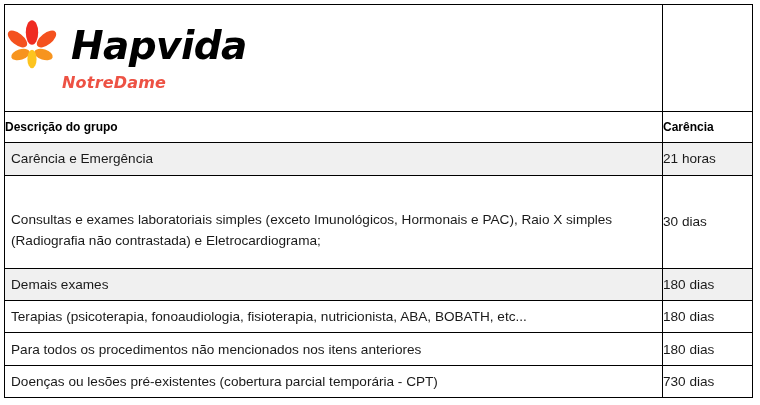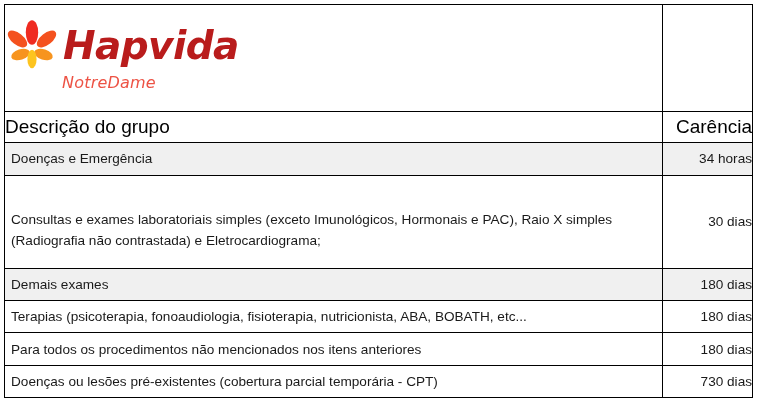--- a/index.html
+++ b/index.html
@@ -65,48 +65,49 @@
     flex: 0 0 54px;
     margin-right: 4px;
     position: relative;
   }
   .brand-word {
     font-family: "DejaVu Sans", sans-serif;
     font-style: italic;
     font-weight: 700;
     font-size: 39px;
     letter-spacing: -0.6px;
-    color: #b91c1c;
+    color: #000000;
     line-height: 1;
     margin-top: 2px;
+    margin-left: 8px;
   }
   .brand-sub {
     font-family: "DejaVu Sans", sans-serif;
     font-style: italic;
-    font-weight: 400;
+    font-weight: 700;
     font-size: 16px;
     color: #ed5244;
     margin-left: 57px;
     margin-top: 1px;
     letter-spacing: 0.2px;
   }
 
   
   tr.head-row td {
     height: 26px;
-    font-size: 19px;
-    font-weight: 400;
+    font-size: 12px;
+    font-weight: 700;
     color: #000000;
   }
   td.desc {
     padding-left: 6px;
     text-align: left;
   }
   td.term {
-    text-align: right;
+    text-align: left;
     padding: 0 4px;
   }
   tr.head-row td.desc,
   tr.head-row td.term {
     background: #ffffff;
   }
 
   
   tr.data-row td {
     font-size: 13.6px;
@@ -168,22 +169,22 @@
         </td>
         <td class="logo-blank"></td>
       </tr>
 
       <tr class="head-row">
         <td class="desc">Descrição do grupo</td>
         <td class="term">Carência</td>
       </tr>
 
       <tr class="data-row shaded">
-        <td class="desc">Doenças e Emergência</td>
-        <td class="term">34 horas</td>
+        <td class="desc">Carência e Emergência</td>
+        <td class="term">21 horas</td>
       </tr>
 
       <tr class="data-row plain tall">
         <td class="desc">Consultas e exames laboratoriais simples (exceto Imunológicos, Hormonais e PAC), Raio X simples (Radiografia não contrastada) e Eletrocardiograma;</td>
         <td class="term">30 dias</td>
       </tr>
 
       <tr class="data-row shaded">
         <td class="desc">Demais exames</td>
         <td class="term">180 dias</td>

